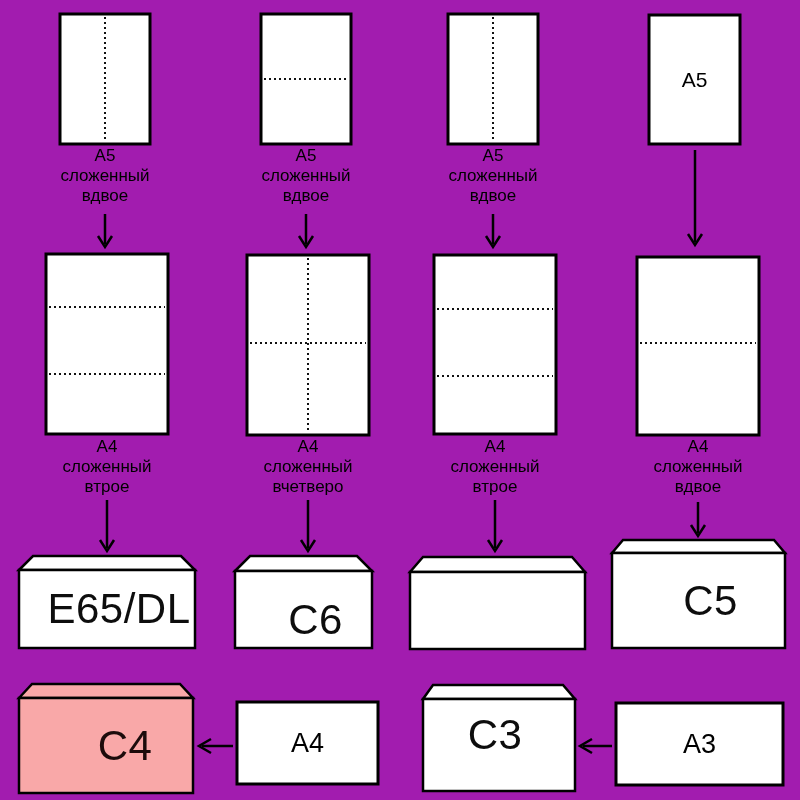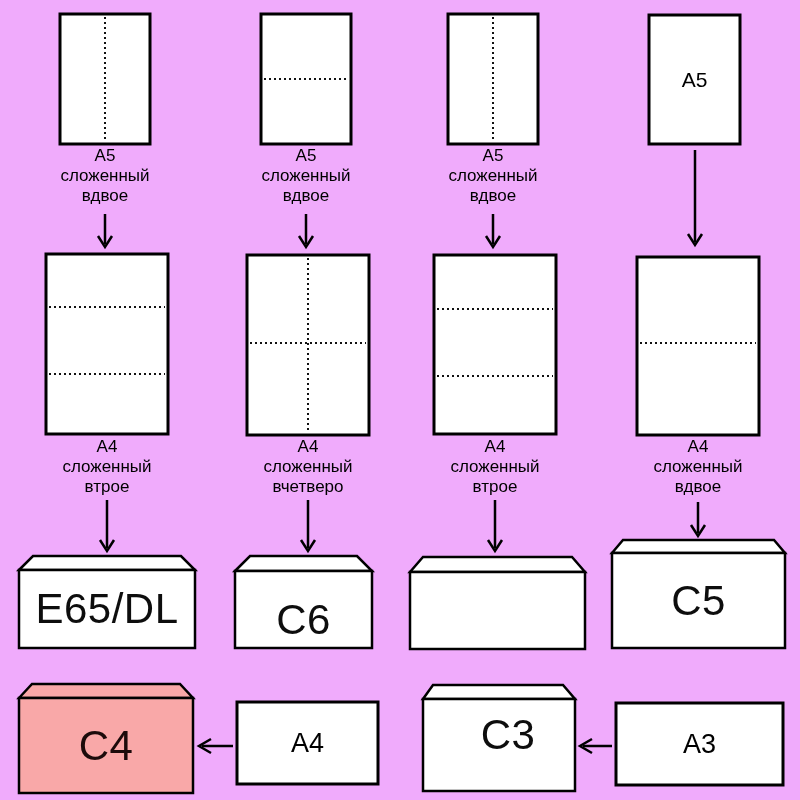--- a/index.html
+++ b/index.html
@@ -5,21 +5,21 @@
   html, body {
     margin: 0;
     padding: 0;
     background: #ffffff;
     font-family: "Liberation Sans", sans-serif;
   }
   .stage {
     position: relative;
     width: 800px;
     height: 800px;
-    background: #f0abfc;
+    background: #a21caf;
     overflow: hidden;
   }
   .stage svg {
     position: absolute;
     left: 0;
     top: 0;
   }
   .caption {
     position: absolute;
     width: 170px;
@@ -30,20 +30,21 @@
     white-space: pre-line;
   }
   .env-label {
     position: absolute;
     display: flex;
     align-items: center;
     justify-content: center;
     font-size: 42px;
     color: #0d0d0d;
     letter-spacing: 0.5px;
+    padding-left: 12px;
   }
   .src-label {
     position: absolute;
     display: flex;
     align-items: center;
     justify-content: center;
     font-size: 27px;
     color: #000000;
   }
   .sheet-inner-label {
@@ -196,19 +197,19 @@
 сложенный
 втрое</div>
   <div class="caption" style="left:613px; top:437px;">A4
 сложенный
 вдвое</div>
 
   <div class="env-label" style="left:19px; top:570px; width:176px; height:78px;">E65/DL</div>
   <div class="env-label" style="left:235px; top:571px; width:137px; height:97px;">C6</div>
   <div class="env-label" style="left:612px; top:553px; width:173px; height:95px;">C5</div>
 
-  <div class="env-label" style="left:19px; top:698px; width:174px; height:95px; color:#1c0b0b;">C4</div>
+  <div class="env-label" style="left:26px; top:698px; width:174px; height:95px; color:#1c0b0b;">C4</div>
   <div class="src-label" style="left:237px; top:702px; width:141px; height:82px;">A4</div>
 
-  <div class="env-label" style="left:432px; top:699px; width:152px; height:72px;">C3</div>
+  <div class="env-label" style="left:407px; top:699px; width:152px; height:72px;">C3</div>
   <div class="src-label" style="left:616px; top:703px; width:167px; height:82px;">A3</div>
 
 </div>
 
 </body></html>

